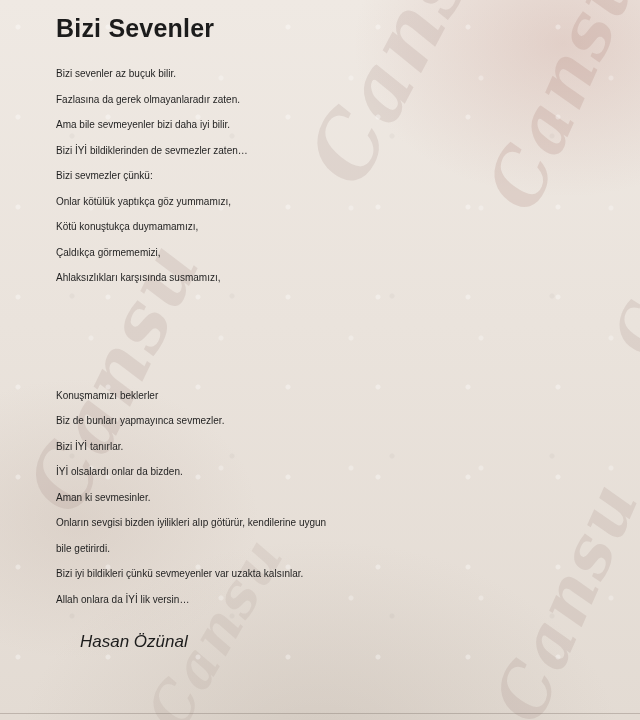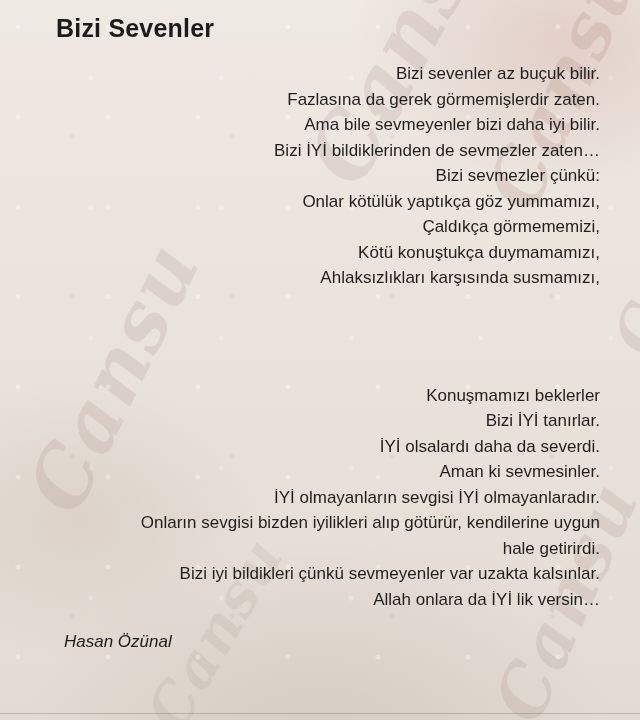--- a/index.html
+++ b/index.html
@@ -70,34 +70,33 @@
     margin: 0 0 18px 0;
     letter-spacing: 0.2px;
   }
 
   .stanza {
     margin: 0;
     padding: 0;
     list-style: none;
   }
   .line {
-    font-size: 17px;
+    font-size: 10px;
     color: #1f1f1f;
     line-height: 25.5px;
     white-space: pre-wrap;
-    text-align: right;
   }
 
   .gap {
     height: 92px;
   }
 
   .signature {
     margin-top: 20px;
-    margin-left: 8px;
+    margin-left: 24px;
     font-size: 17px;
     font-style: italic;
     color: #1c1c1c;
   }
 
   .bottom-rule {
     position: absolute;
     left: 0;
     right: 0;
     bottom: 6px;
@@ -119,40 +118,40 @@
   <div class="wm wm6">Cansu</div>
 
   <div class="paper-noise"></div>
 
   <div class="content">
 
     <h1 class="doc-title">Bizi Sevenler</h1>
 
     <div class="stanza">
       <div class="line">Bizi sevenler az buçuk bilir.</div>
-      <div class="line">Fazlasına da gerek görmemişlerdir zaten.</div>
+      <div class="line">Fazlasına da gerek olmayanlaradır zaten.</div>
       <div class="line">Ama bile sevmeyenler bizi daha iyi bilir.</div>
       <div class="line">Bizi İYİ bildiklerinden de sevmezler zaten…</div>
       <div class="line">Bizi sevmezler çünkü:</div>
       <div class="line">Onlar kötülük yaptıkça göz yummamızı,</div>
+      <div class="line">Kötü konuştukça duymamamızı,</div>
       <div class="line">Çaldıkça görmememizi,</div>
-      <div class="line">Kötü konuştukça duymamamızı,</div>
       <div class="line">Ahlaksızlıkları karşısında susmamızı,</div>
     </div>
 
     <div class="gap"></div>
 
     <div class="stanza">
       <div class="line">Konuşmamızı beklerler</div>
+      <div class="line">Biz de bunları yapmayınca sevmezler.</div>
       <div class="line">Bizi İYİ tanırlar.</div>
-      <div class="line">İYİ olsalardı daha da severdi.</div>
+      <div class="line">İYİ olsalardı onlar da bizden.</div>
       <div class="line">Aman ki sevmesinler.</div>
-      <div class="line">İYİ olmayanların sevgisi İYİ olmayanlaradır.</div>
       <div class="line">Onların sevgisi bizden iyilikleri alıp götürür, kendilerine uygun</div>
-      <div class="line">hale getirirdi.</div>
+      <div class="line">bile getirirdi.</div>
       <div class="line">Bizi iyi bildikleri çünkü sevmeyenler var uzakta kalsınlar.</div>
       <div class="line">Allah onlara da İYİ lik versin…</div>
     </div>
 
     <div class="signature">Hasan Özünal</div>
   </div>
 
   <div class="bottom-rule"></div>
 </div>
 

